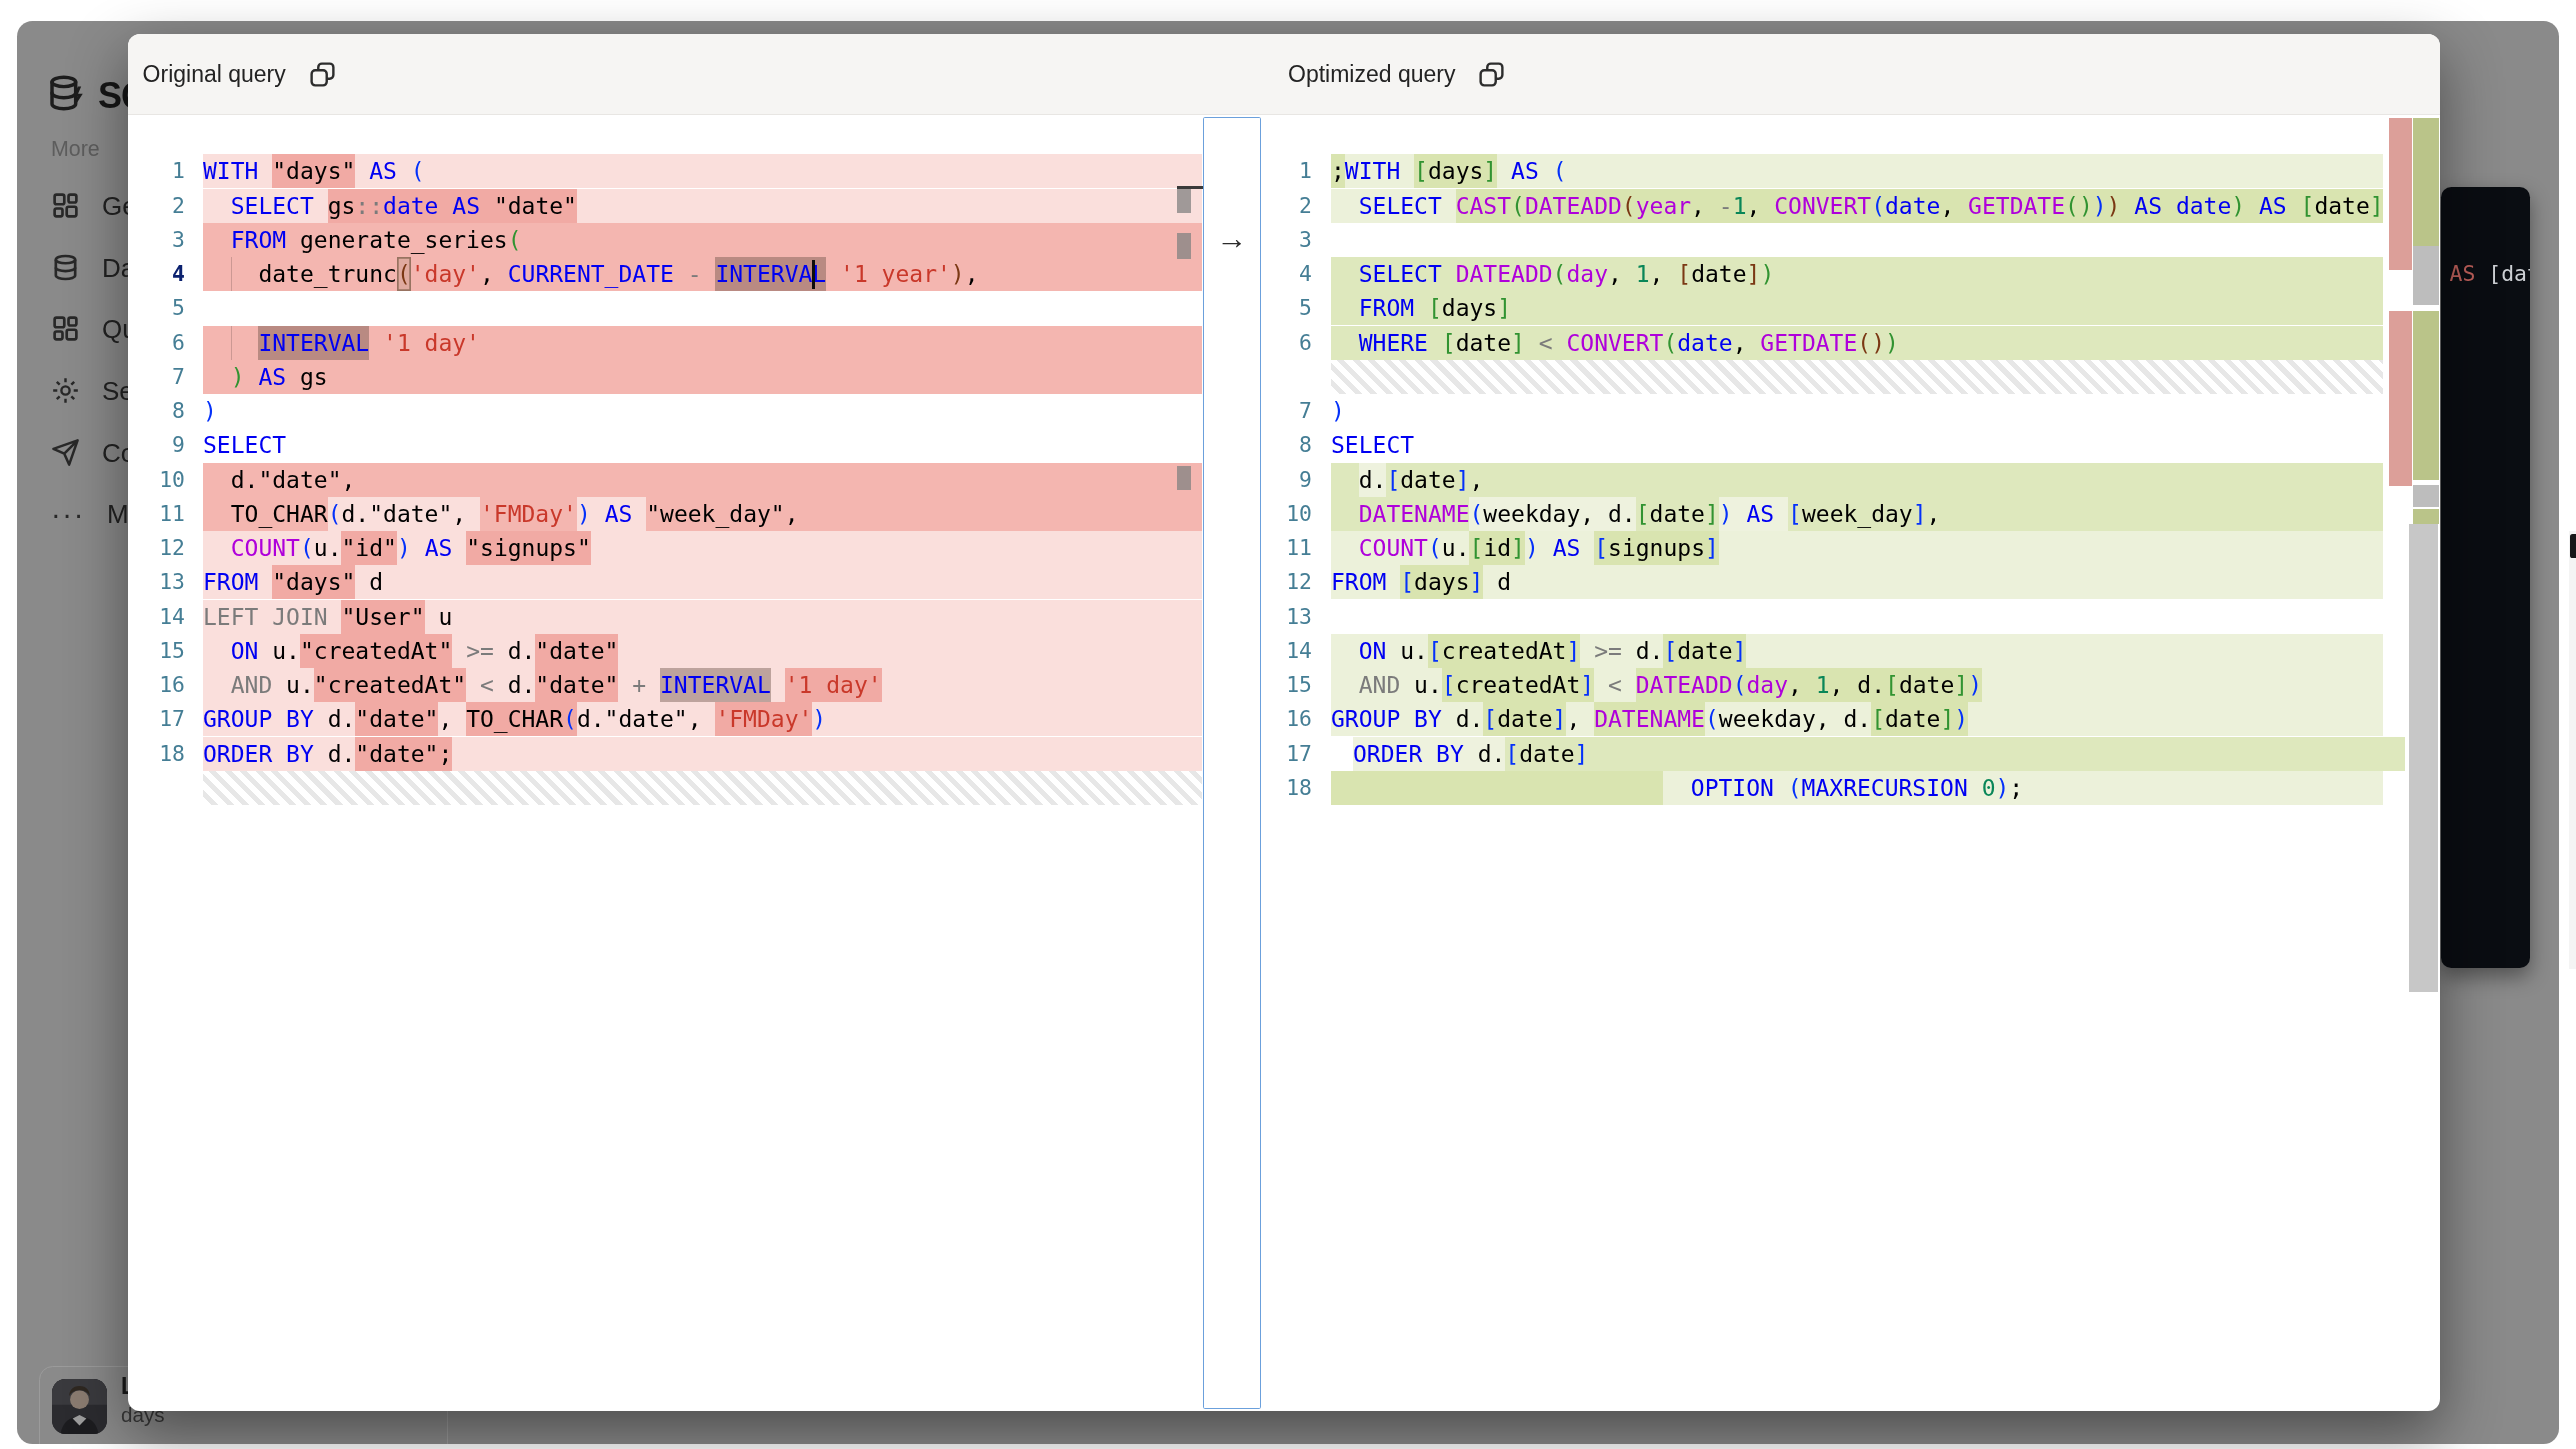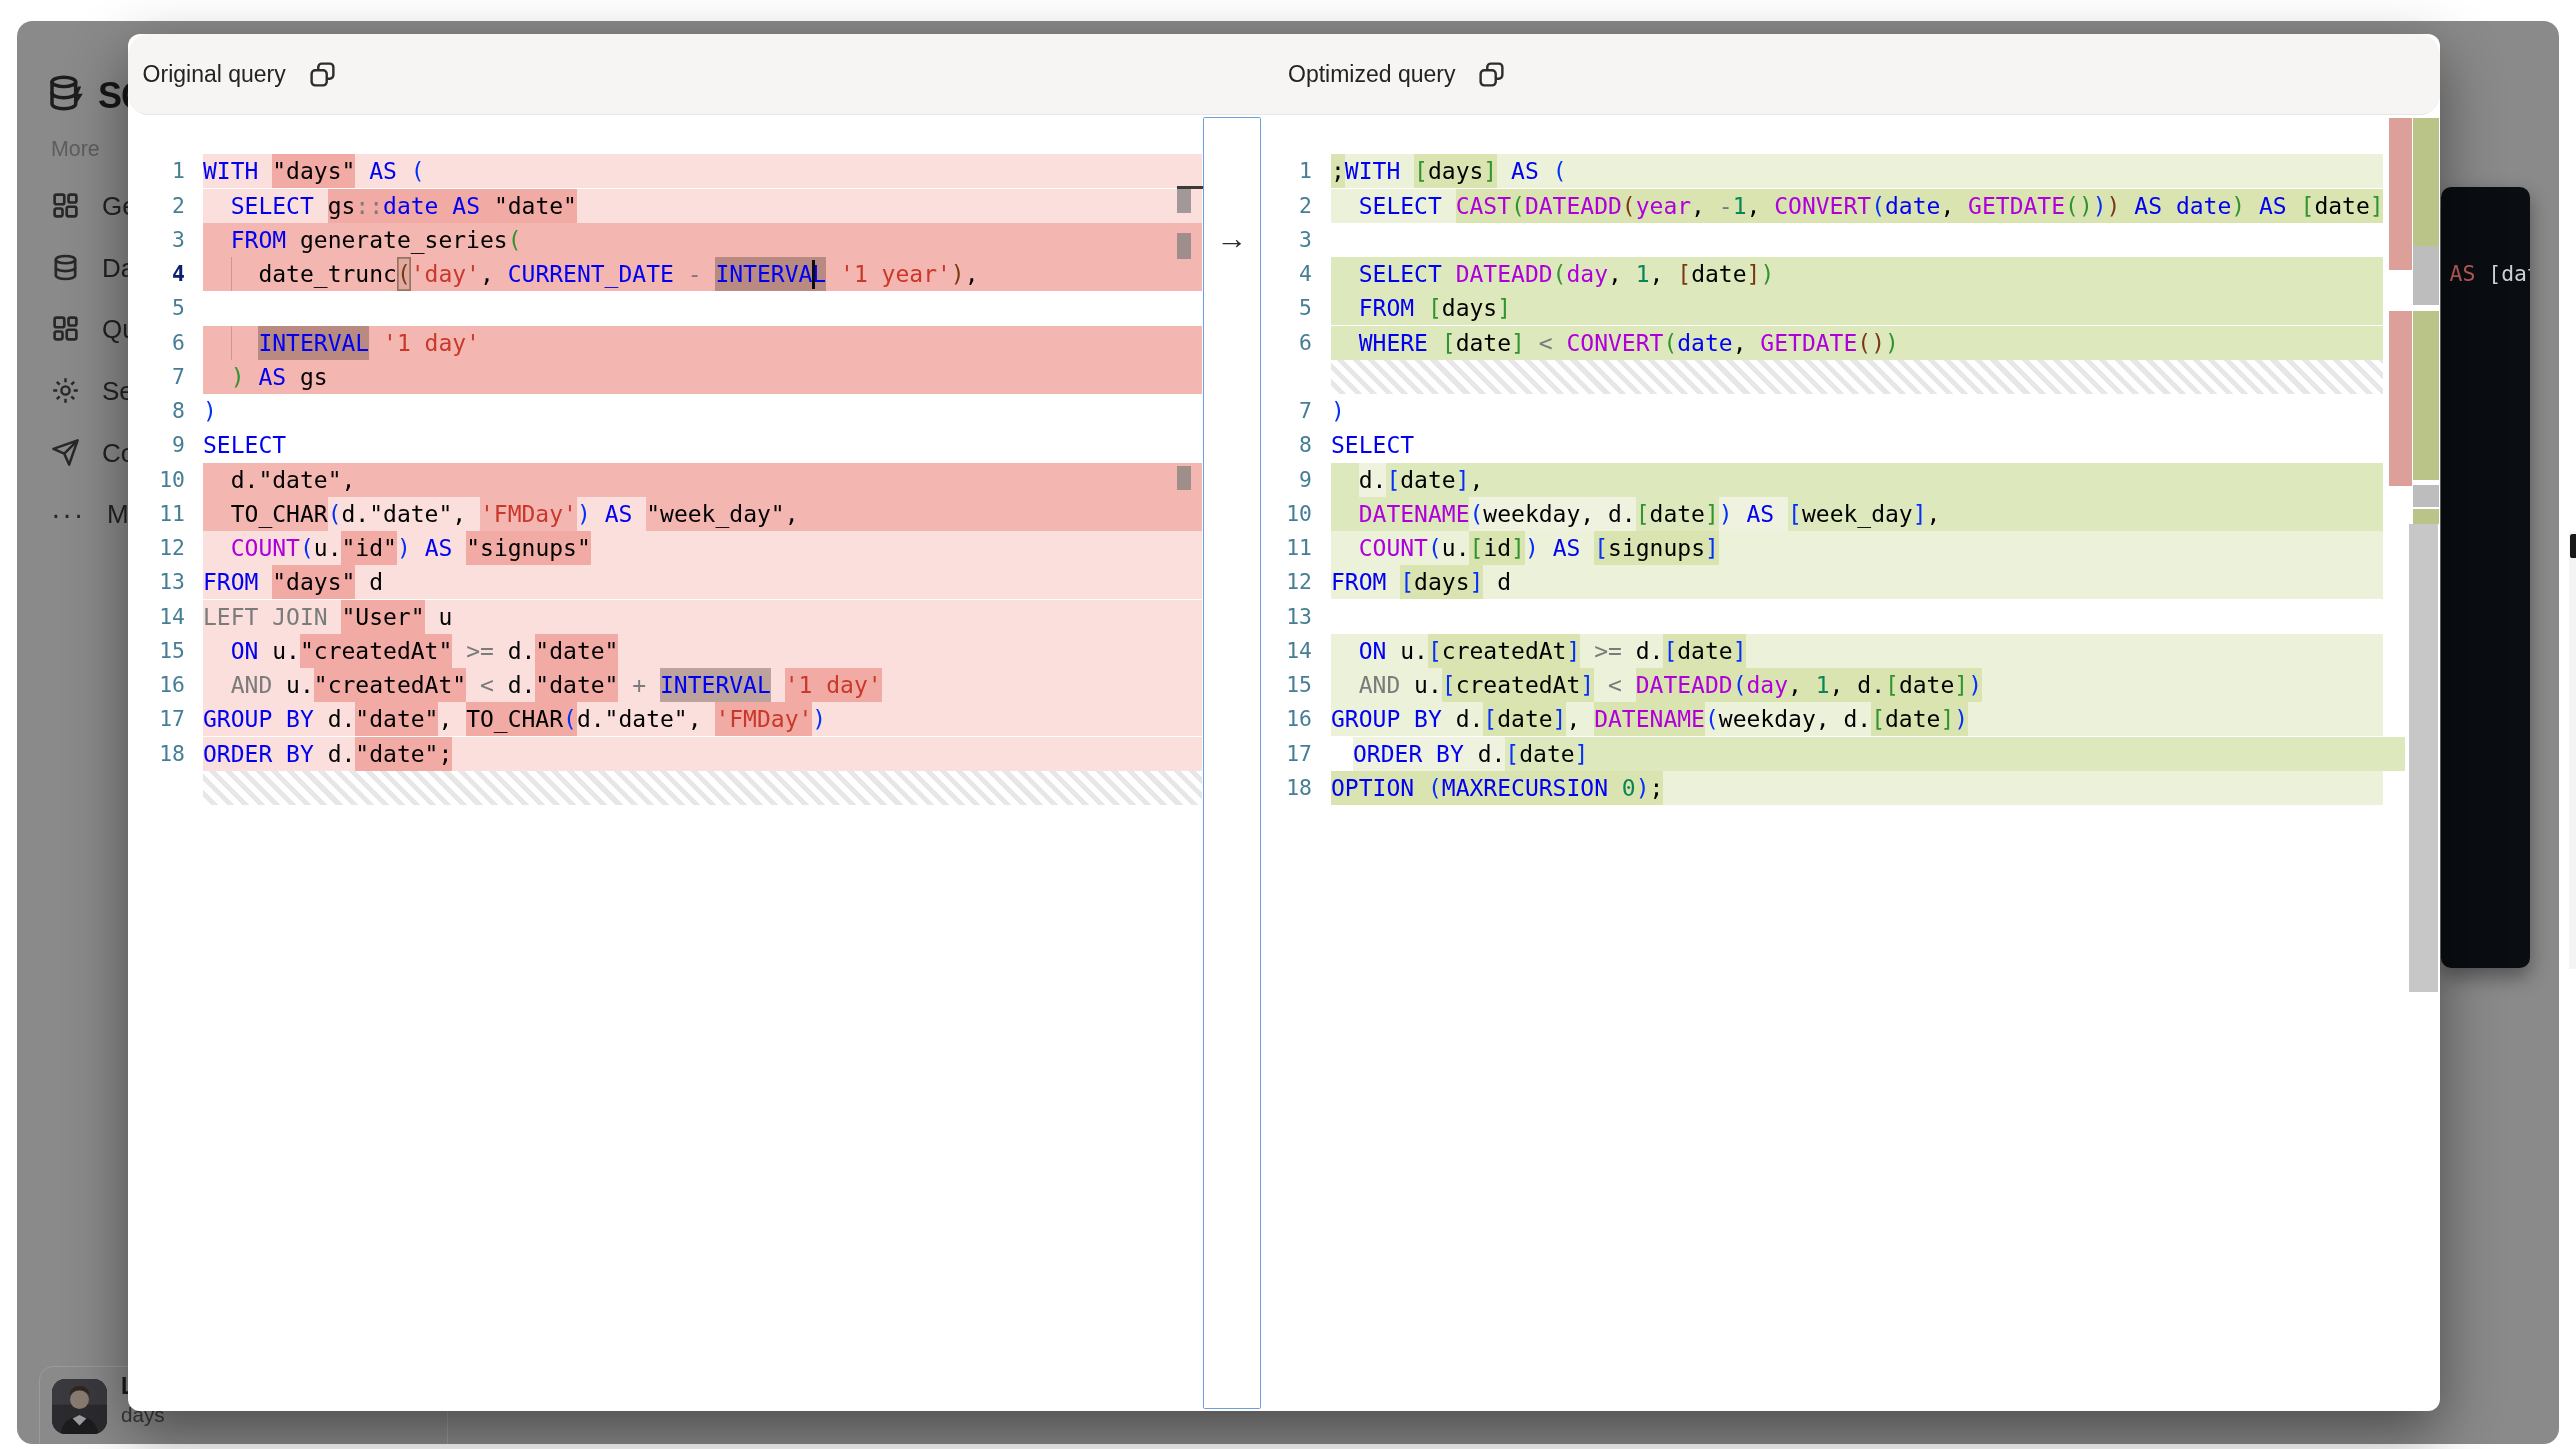--- a/index.html
+++ b/index.html
@@ -30,21 +30,21 @@
   #bg-dark-panel .bg-code { position:absolute; left:8.6px; top:74px; font-family:"DejaVu Sans Mono",monospace;
     font-size:21.4px; white-space:nowrap; }
   .bg-kw { color:#bd5f5a; } .bg-id { color:#cdd0d4; }
   #edge-sliver { position:absolute; left:2569px; top:531px; width:6.9px; height:438px; background:#f4f4f4; }
   #edge-sliver .blob { position:absolute; left:0.9px; top:3.4px; width:6px; height:24px; background:#17181a; border-radius:2.6px 0 0 2.6px; }
 
   
   #modal { position:absolute; left:128px; top:34px; width:2312px; height:1377px; background:#fff;
     border-radius:12px; box-shadow:0 20.6px 60px rgba(0,0,0,.45); overflow:hidden; }
   #modal-header { position:absolute; left:0; top:0; width:100%; height:81px; background:#f6f5f3;
-    border-bottom:0.9px solid #e8e6e3;border-radius:21px; }
+    border-bottom:0.9px solid #e8e6e3; }
   .hdr-cell { position:absolute; top:0; height:81px; display:flex; align-items:center; gap:22px; }
   .hdr-title { font-size:23px; font-weight:500; color:#232323; }
   .copy-btn { width:29px; height:29px; cursor:pointer; }
   .copy-btn svg { stroke:#2d2d2d; }
 
   
   .editor { position:absolute; top:116px; height:1261px; }
   .ln { position:absolute; left:0; height:34px; line-height:34px; text-align:right;
     font-family:"DejaVu Sans Mono",monospace; font-size:21.4px; color:#457e95; }
   .ln.active { color:#0b216f; font-weight:bold; }
@@ -256,21 +256,21 @@
         <div class="ln" style="top: 450px; width: 45px;">13</div>
         <div class="ln" style="top: 484px; width: 45px;">14</div>
         <div class="row bg-L" style="left: 64px; top: 484px; width: 1052px;"><span class="mark m-d" style="left: calc(7ch); width: calc(11ch);"></span><span class="mark m-d" style="left: calc(24ch); width: calc(6ch);"></span><span class="txt"><span class="p">  </span><span class="k">ON</span><span class="p"> </span><span class="p">u.</span><span class="b1">[</span><span class="p">createdAt</span><span class="b1">]</span><span class="g"> &gt;= </span><span class="p">d.</span><span class="b1">[</span><span class="p">date</span><span class="b1">]</span></span></div>
         <div class="ln" style="top: 518px; width: 45px;">15</div>
         <div class="row bg-L" style="left: 64px; top: 518px; width: 1052px;"><span class="mark m-d" style="left: calc(8ch); width: calc(11ch);"></span><span class="mark m-d" style="left: calc(22ch); width: calc(25ch);"></span><span class="txt"><span class="p">  </span><span class="g">AND</span><span class="p"> </span><span class="p">u.</span><span class="b1">[</span><span class="p">createdAt</span><span class="b1">]</span><span class="g"> &lt; </span><span class="f">DATEADD</span><span class="b1">(</span><span class="f">day</span><span class="p">, </span><span class="n">1</span><span class="p">, </span><span class="p">d.</span><span class="b2">[</span><span class="p">date</span><span class="b2">]</span><span class="b1">)</span></span></div>
         <div class="ln" style="top: 552px; width: 45px;">16</div>
         <div class="row bg-L" style="left: 64px; top: 552px; width: 1052px;"><span class="mark m-d" style="left: calc(11ch); width: calc(6ch);"></span><span class="mark m-d" style="left: calc(19ch); width: calc(8ch);"></span><span class="mark m-d" style="left: calc(39ch); width: calc(7ch);"></span><span class="txt"><span class="k">GROUP BY</span><span class="p"> </span><span class="p">d.</span><span class="b1">[</span><span class="p">date</span><span class="b1">]</span><span class="p">, </span><span class="f">DATENAME</span><span class="b1">(</span><span class="p">weekday</span><span class="p">, </span><span class="p">d.</span><span class="b2">[</span><span class="p">date</span><span class="b2">]</span><span class="b1">)</span></span></div>
         <div class="ln" style="top: 587px; width: 45px;">17</div>
         <div class="row bg-B" style="left: 64px; top: 587px; width: 1052px; margin-left: 22px;"><span class="mark m-l" style="left: calc(0ch); width: calc(11ch);"></span><span class="txt"><span class="k">ORDER BY</span><span class="p"> </span><span class="p">d.</span><span class="b1">[</span><span class="p">date</span><span class="b1">]</span></span></div>
         <div class="ln" style="top: 621px; width: 45px;">18</div>
-        <div class="row bg-L" style="left: 64px; top: 621px; width: 1052px;"><span class="mark m-d" style="left: calc(0ch); width: calc(24ch);"></span><span class="txt"><span class="k">OPTION</span><span class="p"> </span><span class="b1">(</span><span class="k">MAXRECURSION</span><span class="p"> </span><span class="n">0</span><span class="b1">)</span><span class="p">;</span></span></div>
+        <div class="row bg-L" style="left: 64px; top: 621px; width: 1052px; text-align: center;"><span class="mark m-d" style="left: calc(0ch); width: calc(24ch);"></span><span class="txt"><span class="k">OPTION</span><span class="p"> </span><span class="b1">(</span><span class="k">MAXRECURSION</span><span class="p"> </span><span class="n">0</span><span class="b1">)</span><span class="p">;</span></span></div>
         <div class="hatch" style="left: 64px; top: 210px; width: 1052px;"></div>
       </div>
 
     <div class="ruler-mark lr-line" style="left:1049px;top:152px;width:26px;height:3.4px;"></div>
     <div class="ruler-mark lr-gray" style="left:1049px;top:155px;width:13.7px;height:24px;"></div>
     <div class="ruler-mark lr-gray" style="left:1049px;top:199px;width:13.7px;height:26px;"></div>
     <div class="ruler-mark lr-gray" style="left:1049px;top:432px;width:13.7px;height:24px;"></div>
 
     <div class="ruler-mark rr-red" style="left:2261px;top:84px;width:23px;height:152px;"></div>
     <div class="ruler-mark rr-red" style="left:2261px;top:277px;width:23px;height:175px;"></div>

